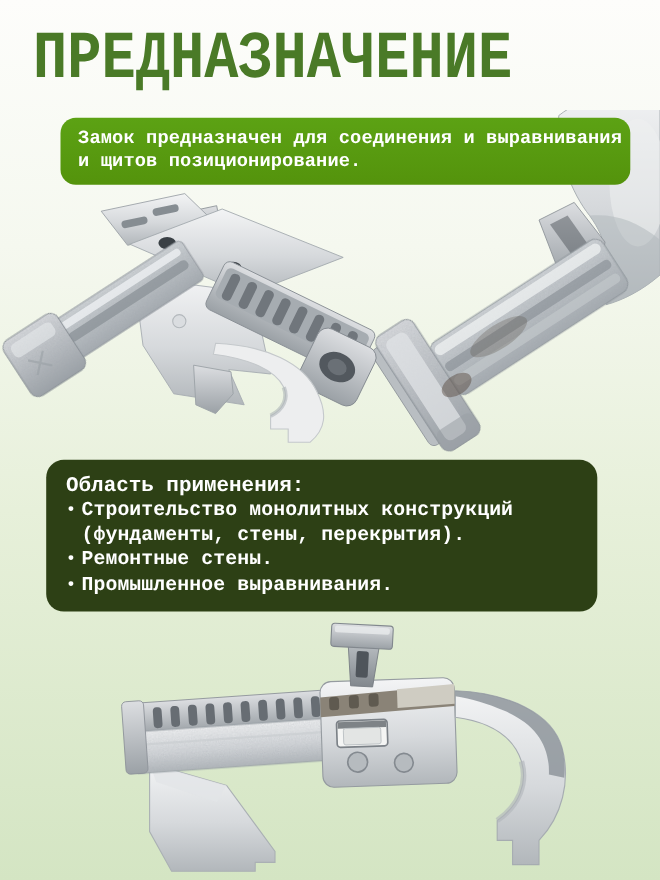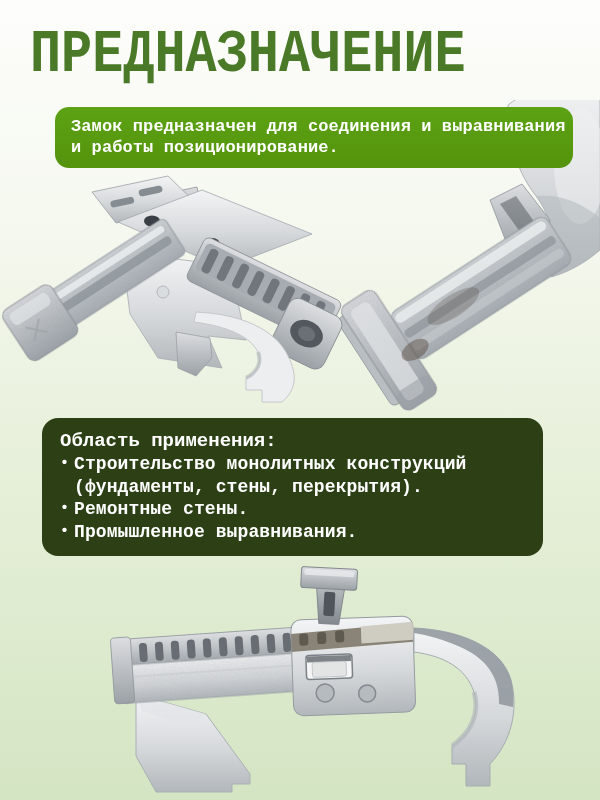--- a/index.html
+++ b/index.html
@@ -142,21 +142,21 @@
       <ellipse cx="306" cy="234" rx="17" ry="13" fill="#52585e"></ellipse>
       <ellipse cx="306" cy="234" rx="9" ry="7" fill="#6a7076"></ellipse>
     </g>
 
     <path d="M196,212 C 242,214 276,230 288,256 C 298,276 296,290 282,302 L 262,302 L 262,290 L 246,290 L 246,278 C 258,272 262,262 258,252 C 250,236 226,226 194,222 Z" fill="#edeeef" stroke="#c4c8cb" stroke-width="1"></path>
     <path d="M246,278 C 258,272 262,262 258,252" fill="none" stroke="#aab0b4" stroke-width="4" opacity=".55"></path>
   </svg>
 
   <div class="intro-box">
     <div class="intro-line">Замок предназначен для соединения и выравнивания</div>
-    <div class="intro-line">и работы позиционирование.</div>
+    <div class="intro-line">и щитов позиционирование.</div>
   </div>
 
   <div class="app-box">
     <div class="app-heading">Область применения:</div>
     <div class="app-item">
       <span class="bullet">•</span>
       <span class="item-text">Строительство монолитных конструкций (фундаменты, стены, перекрытия).</span>
     </div>
     <div class="app-item">
       <span class="bullet">•</span>

